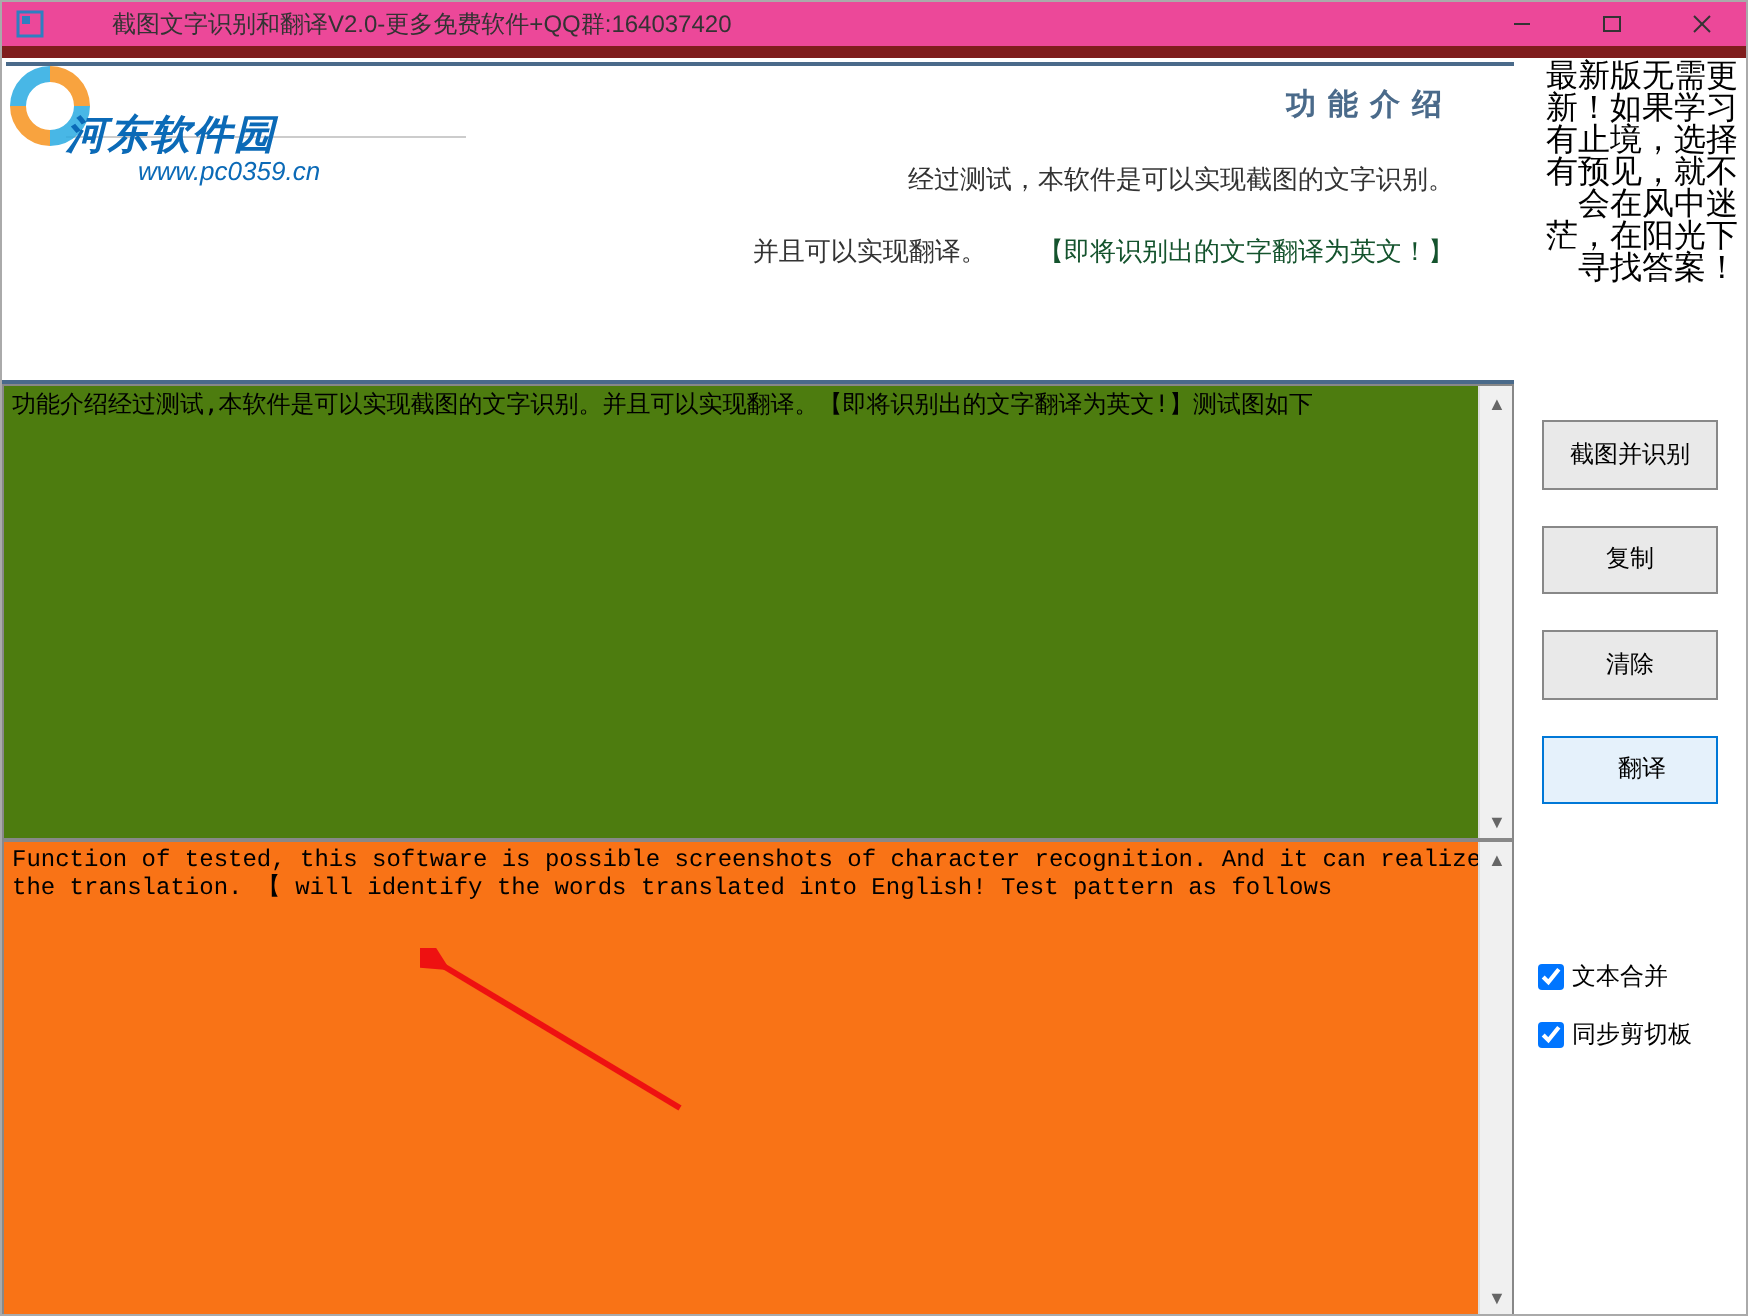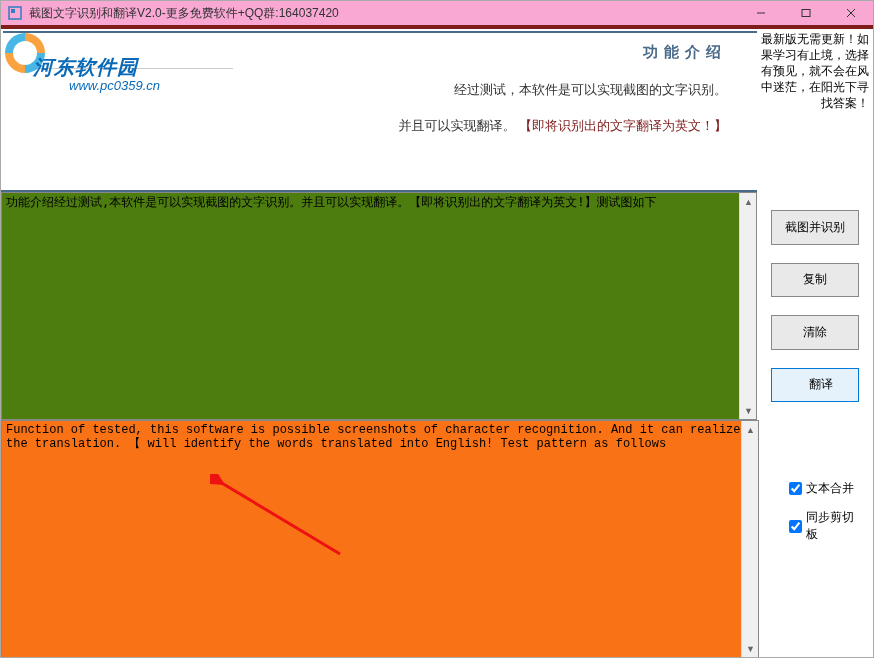--- a/index.html
+++ b/index.html
@@ -15,24 +15,25 @@
     .window {
       width: 874px;
       height: 658px;
       background: #fff;
       border: 1px solid #aaa;
       display: flex;
       flex-direction: column;
     }
     .titlebar {
       height: 28px;
-      background: #f9a8d4;
+      background: #ec4899;
       display: flex;
       align-items: center;
-      border-bottom: 4px solid #7f1d1d;
+      border-bottom: 6px solid #7f1d1d;
+      gap: 27px;
     }
     .titlebar-icon {
       width: 16px; height: 16px;
       margin: 0 6px;
       display: inline-flex;
       align-items: center;
       justify-content: center;
     }
     .titlebar-title {
       flex: 1;
@@ -94,21 +95,22 @@
       width: 200px;
       margin-bottom: 12px;
     }
     .intro-line {
       font-size: 13px;
       color: #333;
       margin-bottom: 18px;
       margin-left: 20px;
     }
     .intro-line .note {
-      color: #7f1d1d;
+      color: #14532d;
+      margin-left: 22px;
     }
     
     .watermark-logo {
       position: absolute;
       left: 0; top: 0;
       opacity: 0.85;
       z-index: 30;
       pointer-events: none;
     }
     .watermark-text1 {
@@ -128,21 +130,21 @@
       font-size: 13px;
       color: #0b6ab7;
       font-style: italic;
       z-index: 30;
       pointer-events: none;
       text-align: right;
     }
     
     .promo-text {
       width: 116px;
-      font-size: 12px;
+      font-size: 16px;
       line-height: 16px;
       color: #000;
       padding: 2px 4px;
       font-family: SimSun, serif;
     }
     
     .middle-row {
       display: flex;
       height: 228px;
     }
@@ -209,24 +211,23 @@
       overflow: hidden;
     }
     .trans-content {
       font-family: "Courier New", SimSun, monospace;
       font-size: 12px;
       padding: 2px 4px;
       line-height: 14px;
     }
     
     .checkbox-panel {
-      width: 96px;
+      width: 116px;
       padding: 60px 12px;
       font-size: 12px;
-      margin-left: 18px;
     }
     .chk-row {
       display: flex;
       align-items: center;
       gap: 4px;
       margin-bottom: 12px;
     }
     .chk-row input { margin: 0; }
     
     .red-arrow {

